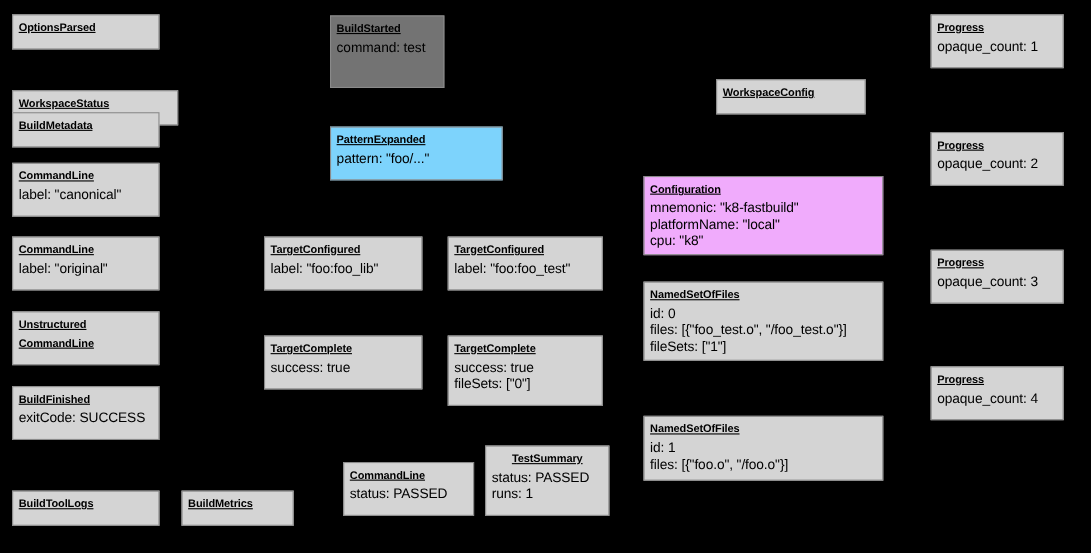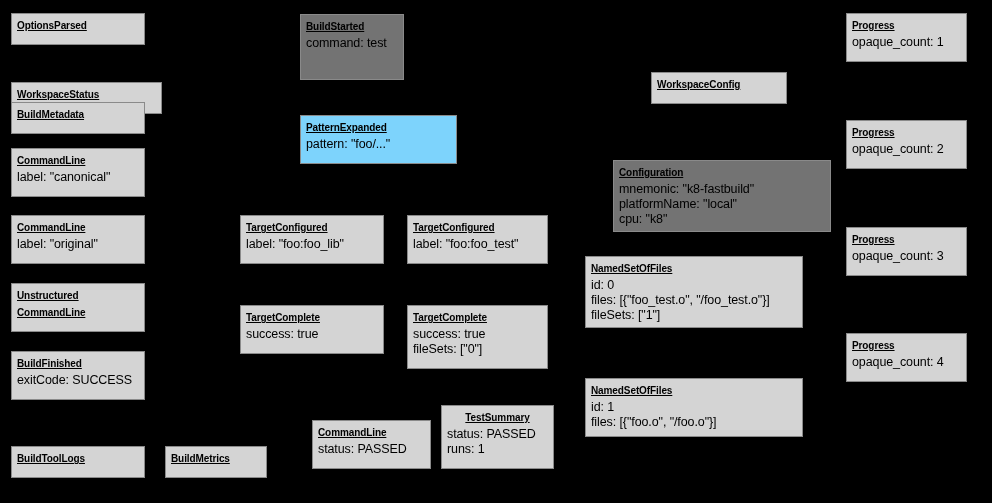--- a/index.html
+++ b/index.html
@@ -82,21 +82,21 @@
       <div class="node-lines">
         <div class="node-line" style="color: rgb(0, 0, 0);">opaque_count: 2</div>
       </div>
     </div>
     <div class="node" style="left: 11px; top: 148px; width: 134px; height: 49px; background: rgb(212, 212, 212); border-color: rgb(138, 138, 138);">
       <div class="node-title" style="color: rgb(0, 0, 0);">CommandLine</div>
       <div class="node-lines">
         <div class="node-line" style="color: rgb(0, 0, 0);">label: "canonical"</div>
       </div>
     </div>
-    <div class="node" style="left: 585px; top: 160px; width: 218px; height: 72px; background: #737373; border-color: rgb(138, 138, 138); margin-left: 28px;">
+    <div class="node" style="left: 585px; top: 160px; width: 218px; height: 72px; background: #f0abfc; border-color: rgb(138, 138, 138);">
       <div class="node-title" style="color: rgb(0, 0, 0);">Configuration</div>
       <div class="node-lines">
         <div class="node-line" style="color: rgb(0, 0, 0);">mnemonic: "k8-fastbuild"</div>
         <div class="node-line" style="color: rgb(0, 0, 0);">platformName: "local"</div>
         <div class="node-line" style="color: rgb(0, 0, 0);">cpu: "k8"</div>
       </div>
     </div>
     <div class="node" style="left: 240px; top: 215px; width: 144px; height: 49px; background: rgb(212, 212, 212); border-color: rgb(138, 138, 138);">
       <div class="node-title" style="color: rgb(0, 0, 0);">TargetConfigured</div>
       <div class="node-lines">

